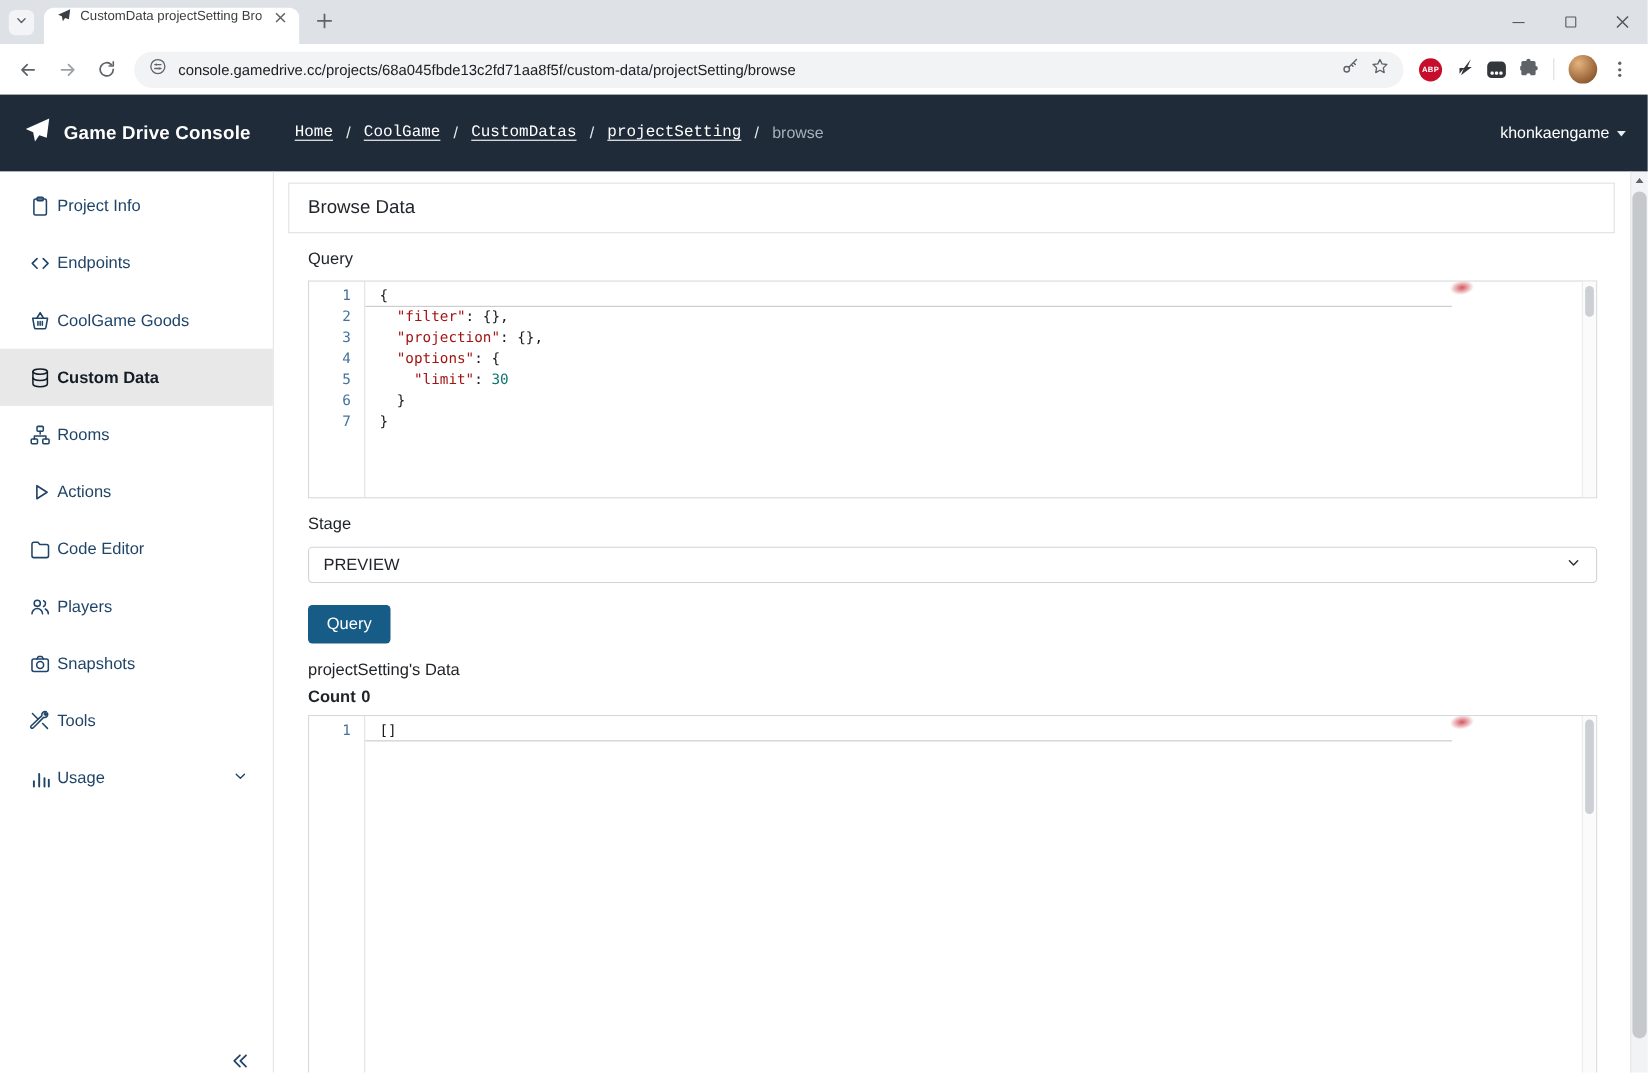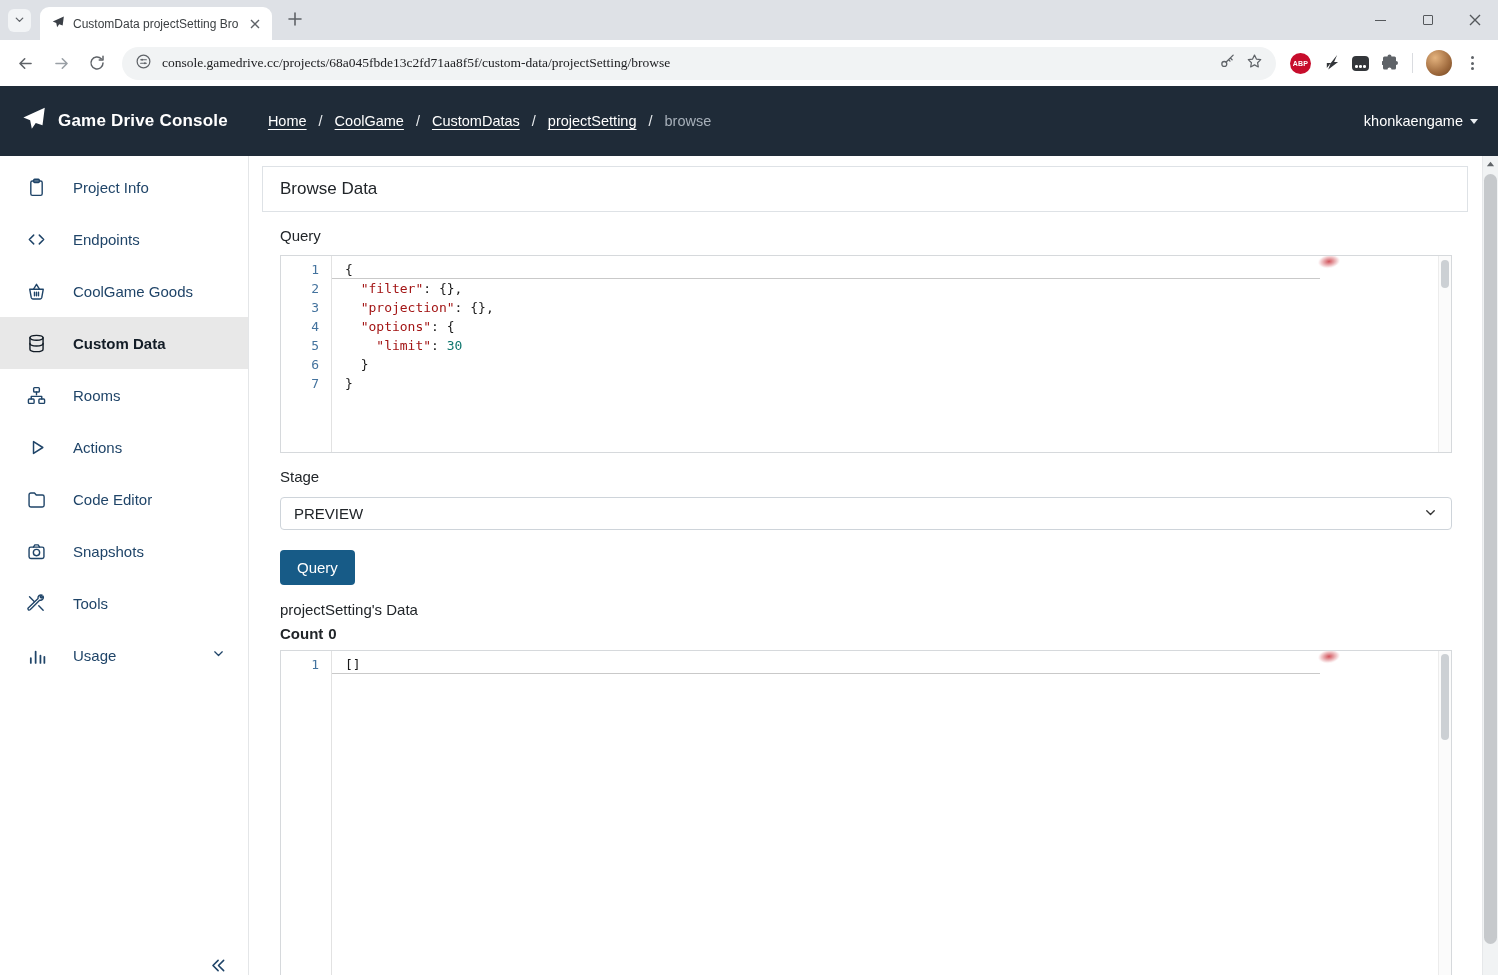--- a/index.html
+++ b/index.html
@@ -4,64 +4,64 @@
 <style>
   * { box-sizing: border-box; margin: 0; padding: 0; }
   html, body { width: 1498px; height: 975px; overflow: hidden; background: #fff;
     font-family: "Liberation Sans", sans-serif; cursor: default; }
 
   
   .titlebar { height: 40px; background: #dee1e6; position: relative; display: flex; align-items: flex-end; }
   .tab-search { position: absolute; left: 8px; top: 9px; width: 23px; height: 23px; border-radius: 6px;
     background: #f2f4f6; display: flex; align-items: center; justify-content: center; color: #5f6368; }
   .tab { margin-left: 40px; width: 232px; height: 33px; background: #fff; border-radius: 9px 9px 0 0;
-    display: flex; align-items: center; gap: 8px; padding: 0 8px 0 11px; }
+    display: flex; align-items: flex-start; gap: 8px; padding: 0 8px 0 11px; }
   .tab-title { flex: 1; font-size: 12px; color: #3c4043; white-space: nowrap; overflow: hidden; }
   .tab-close { width: 18px; height: 18px; border-radius: 50%; display: flex; align-items: center; justify-content: center; color: #5f6368; }
   .new-tab { margin: 0 0 8px 10px; width: 26px; height: 26px; display: flex; align-items: center; justify-content: center; color: #5f6368; }
   .win-controls { position: absolute; right: 0; top: 0; height: 40px; display: flex; }
   .win-btn { width: 47px; height: 40px; display: flex; align-items: center; justify-content: center; color: #55585c; }
   .min-glyph { display: inline-block; width: 11px; border-top: 1.6px solid #55585c; }
   .max-glyph { display: inline-block; width: 10px; height: 10px; border: 1.5px solid #55585c; border-radius: 1px; }
 
   .toolbar { height: 46px; background: #fff; display: flex; align-items: center; padding: 0 8px; gap: 2px; }
   .nav-btn { width: 34px; height: 34px; border-radius: 50%; display: flex; align-items: center; justify-content: center; color: #5f6368; }
   .nav-btn.fwd { color: #9aa0a6; }
   .omnibox { flex: 1; height: 33px; background: #f1f3f4; border-radius: 17px; display: flex; align-items: center;
-    gap: 10px; padding: 0 13px; margin: 0 8px 0 6px; font-family: Liberation Serif, serif; }
+    gap: 10px; padding: 0 13px; margin: 0 8px 0 6px; }
   .url { flex: 1; font-size: 13.5px; color: #202124; white-space: nowrap; overflow: hidden; }
   .ext-area { display: flex; align-items: center; gap: 13px; padding: 0 10px 0 4px; }
   .abp { width: 21px; height: 21px; border-radius: 50%; background: var(--abp-red, #c70d2c); color: #fff;
     font-size: 7px; font-weight: 700; display: flex; align-items: center; justify-content: center; letter-spacing: .2px; }
   .ext-dark-box { width: 17px; height: 15px; background: #33363a; border-radius: 4px; position: relative; }
   .ext-dark-box i { position: absolute; bottom: 3px; width: 2.5px; height: 2.5px; border-radius: 50%; background: #fff; }
   .ext-dark-box i:nth-child(1){ left: 3px; } .ext-dark-box i:nth-child(2){ left: 7px; } .ext-dark-box i:nth-child(3){ left: 11px; }
   .tool-sep { width: 1px; height: 20px; background: #dadce0; }
   .avatar { width: 26px; height: 26px; border-radius: 50%;
     background: radial-gradient(circle at 35% 30%, #e4b37e, #a06b3e 60%, #6e441f); }
   .kebab { display: flex; flex-direction: column; gap: 2.5px; padding: 6px; }
   .kebab i { width: 3px; height: 3px; border-radius: 50%; background: #5f6368; }
 
   
   .app-header { height: 70px; background: var(--header-bg, #1f2b38); display: flex; align-items: center;
     padding: 0 20px; color: #fff; }
   .brand { display: flex; align-items: center; gap: 11px; font-size: 17px; font-weight: 700; letter-spacing: .2px; }
   .crumbs { display: flex; align-items: center; gap: 12px; margin-left: 40px; font-size: 14.5px; flex: 1; }
-  .crumb-link { color: #fff; text-decoration: underline; text-underline-offset: 3px; cursor: pointer; }
+  .crumb-link { color: #fff; text-decoration: underline; text-underline-offset: 3px; cursor: pointer; font-family: Liberation Mono, monospace; }
   .crumb-sep { color: #e8ebee; }
   .crumb-current { color: #a7b0ba; }
   .user-menu { display: flex; align-items: center; gap: 7px; font-size: 14.5px; cursor: pointer; }
   .caret-down { width: 0; height: 0; border-left: 4.5px solid transparent; border-right: 4.5px solid transparent;
     border-top: 5px solid #e9edf1; }
 
   
   .body-row { display: flex; height: 837px; }
 
   .sidebar { width: 249px; flex-shrink: 0; border-right: 1px solid #e4e6e8; padding-top: 5px; position: relative; background: #fff; }
-  .side-item { height: 52px; display: flex; align-items: center; gap: 26px; padding: 0 22px 0 25px;
+  .side-item { height: 52px; display: flex; align-items: center; gap: 5px; padding: 0 22px 0 25px;
     color: var(--sidebar-text, #1f4468); font-size: 15px; cursor: pointer; }
   .side-item.active { background: var(--sidebar-active-bg, #e8e8e8); color: #121c26; font-weight: 700; }
   .s-icon { width: 22px; display: flex; justify-content: center; flex-shrink: 0; }
   .side-spacer { flex: 1; }
   .collapse-btn { position: absolute; right: 16px; bottom: 10px; color: var(--sidebar-text, #1f4468); padding: 4px; cursor: pointer; }
 
   .main { flex: 1; overflow: hidden; background: #fff; }
   .panel-header { margin: 10px 14px 0 13px; border: 1px solid #dee2e6; padding: 12px 17px;
     font-size: 17px; font-weight: 400; color: #212529; }
   .content { padding: 0 30px 0 31px; }
@@ -306,20 +306,30 @@
     <div class="side-item">
       <span class="s-icon">
         <svg width="21" height="21" viewBox="0 0 24 24" fill="none" stroke="currentColor" stroke-width="1.6" stroke-linecap="round" stroke-linejoin="round">
             <path d="M3.5 6.5a2 2 0 0 1 2-2h4.2l2 2.3h7a2 2 0 0 1 2 2v9.7a2 2 0 0 1-2 2H5.5a2 2 0 0 1-2-2z"></path>
           </svg>
       </span>
       <span>Code Editor</span>
     </div>
 
 
+    <div class="side-item">
+      <span class="s-icon">
+        <svg width="21" height="21" viewBox="0 0 24 24" fill="none" stroke="currentColor" stroke-width="1.6" stroke-linecap="round" stroke-linejoin="round">
+            <circle cx="9" cy="8.5" r="3.2"></circle>
+            <path d="M3.5 19.5c0-3 2.5-5.5 5.5-5.5s5.5 2.5 5.5 5.5"></path>
+            <path d="M15.5 5.8a3.2 3.2 0 0 1 0 6M17.3 14.5c1.9.9 3.2 2.8 3.2 5"></path>
+          </svg>
+      </span>
+      <span>Players</span>
+    </div>
 
     <div class="side-item">
       <span class="s-icon">
         <svg width="21" height="21" viewBox="0 0 24 24" fill="none" stroke="currentColor" stroke-width="1.6" stroke-linecap="round" stroke-linejoin="round">
             <rect x="3.5" y="7" width="17" height="13" rx="2"></rect>
             <circle cx="12" cy="13.2" r="3.6"></circle>
             <path d="M8.5 7l1.6-2.6h3.8L15.5 7"></path>
           </svg>
       </span>
       <span>Snapshots</span>

